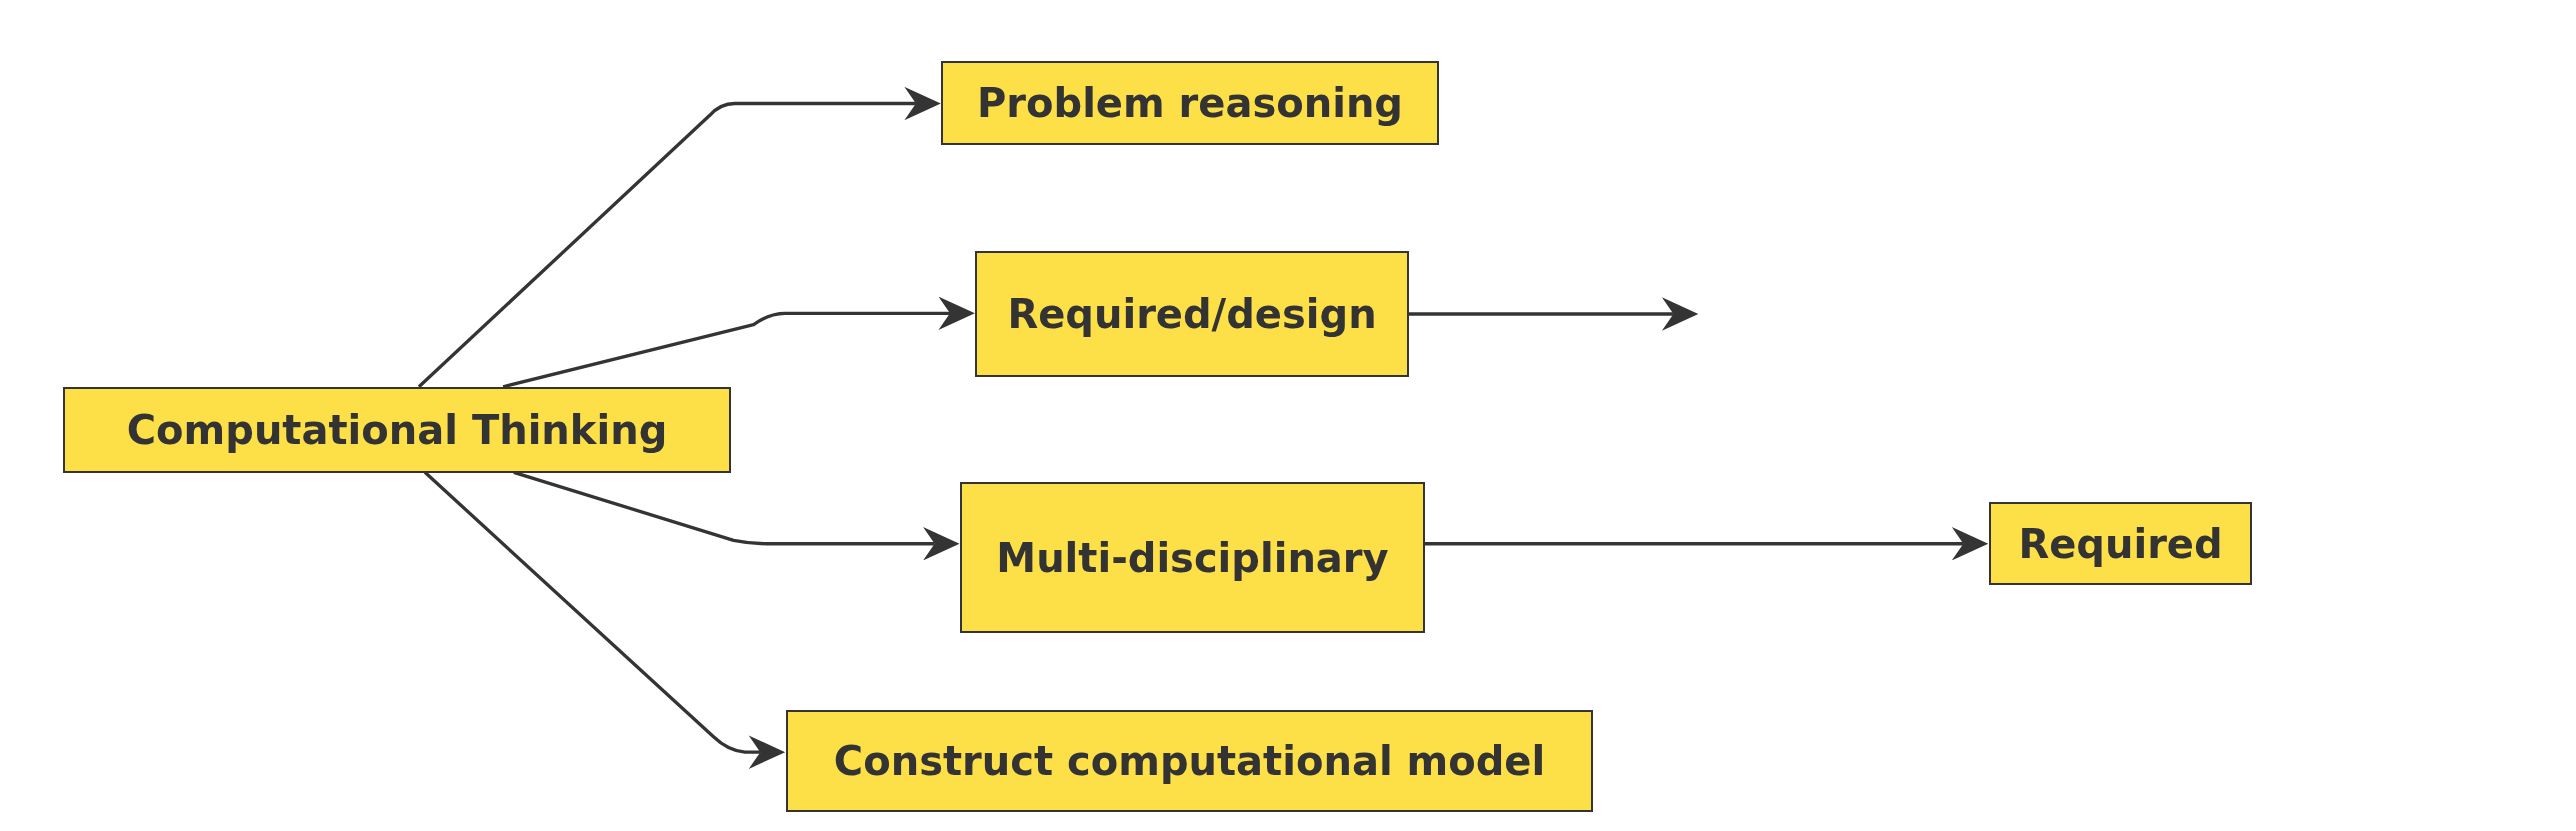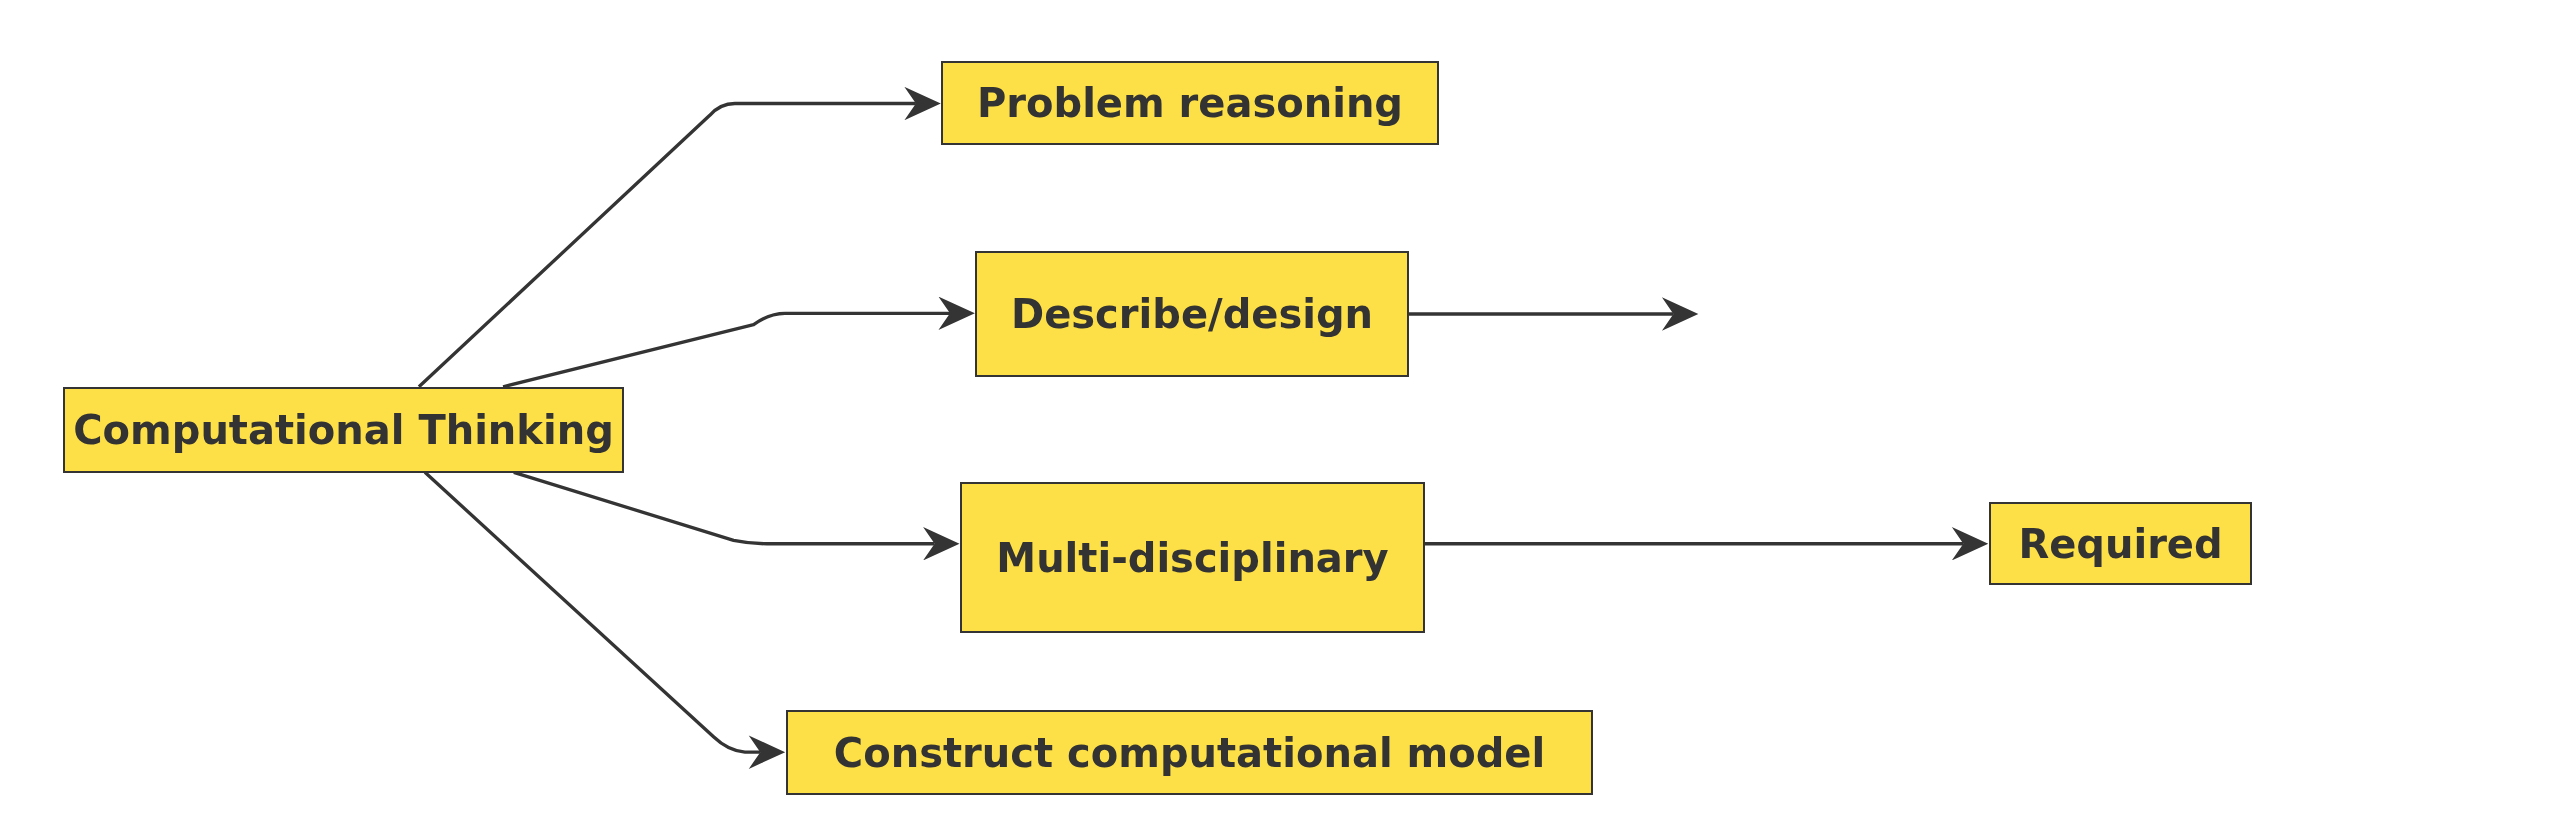--- a/index.html
+++ b/index.html
@@ -33,27 +33,27 @@
     display: flex;
     flex-direction: column;
     align-items: center;
     justify-content: center;
     text-align: center;
     white-space: nowrap;
   }
   .node span { display: block; }
 
   
-  #n-root      { left:   63px; top:  387px; width:  561px; height: 86px; }
+  #n-root      { left:   63px; top:  387px; width:  668px; height: 86px; }
   #n-problem   { left: 941px; top:   61px; width:  498px; height: 84px; }
   #n-describe  { left: 975px; top:  251px; width:  434px; height: 126px; }
   #n-canbe     { left: 1699px; top:  272px; width: 847px; height: 84px; }
   #n-multi     { left: 960px; top:  482px; width:  465px; height: 151px; }
   #n-required  { left: 1989px; top:  502px; width:  263px; height: 83px; }
-  #n-construct { left: 786px; top: 710px; width: 807px; height: 85px; }
+  #n-construct { left: 786px; top: 710px; width: 807px; height: 102px; }
 </style>
 </head>
 <body>
 
 <div class="canvas">
 
   <svg class="edges" viewBox="0 0 3856 1244" xmlns="http://www.w3.org/2000/svg">
     <defs>
       <marker id="arrow" viewBox="0 0 12 11" refX="3.8" refY="5.5" markerWidth="56" markerHeight="50" markerUnits="userSpaceOnUse" orient="auto">
         <polygon points="0,0 12,5.5 0,11 3.8,5.5" fill="#343434"></polygon>
@@ -71,21 +71,21 @@
 
   <div class="node" id="n-root">
     <span>Computational Thinking</span>
   </div>
 
   <div class="node" id="n-problem">
     <span>Problem reasoning</span>
   </div>
 
   <div class="node" id="n-describe">
-    <span>Describe/design</span>
+    <span>Required/design</span>
   </div>
 
 
   <div class="node" id="n-multi">
     <span>Multi-disciplinary</span>
   </div>
 
   <div class="node" id="n-required">
     <span>Required</span>
   </div>

